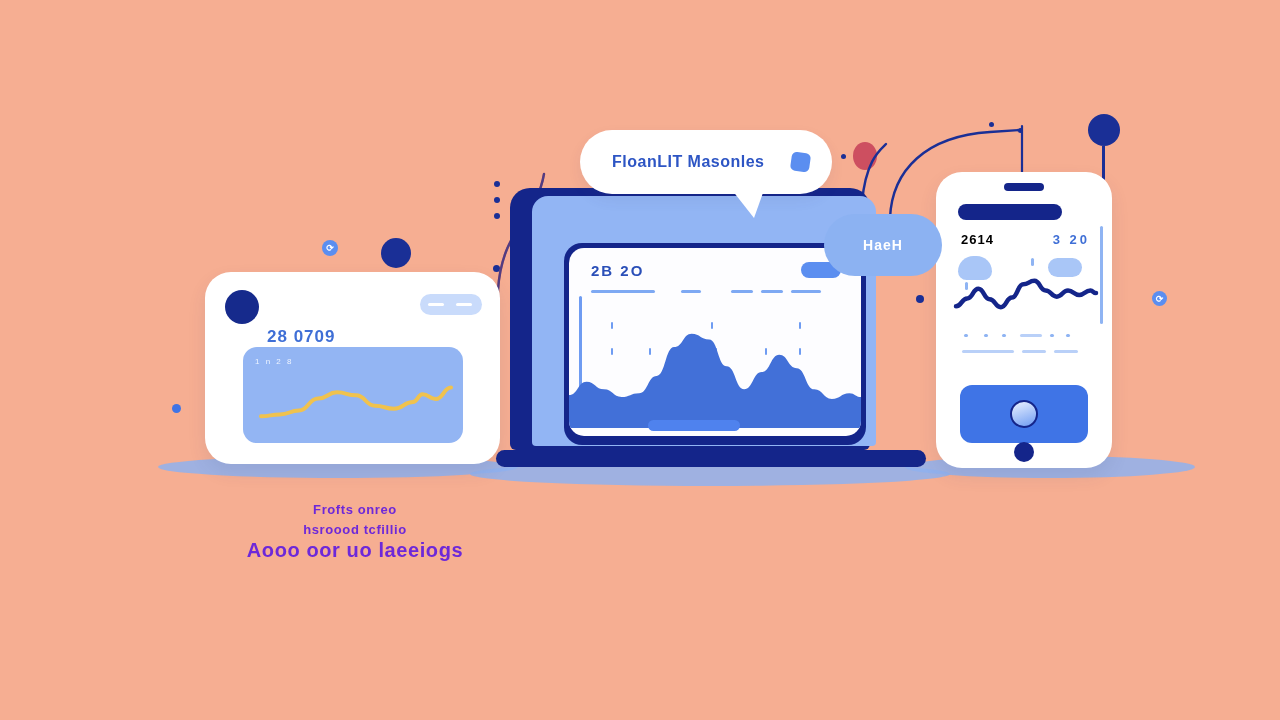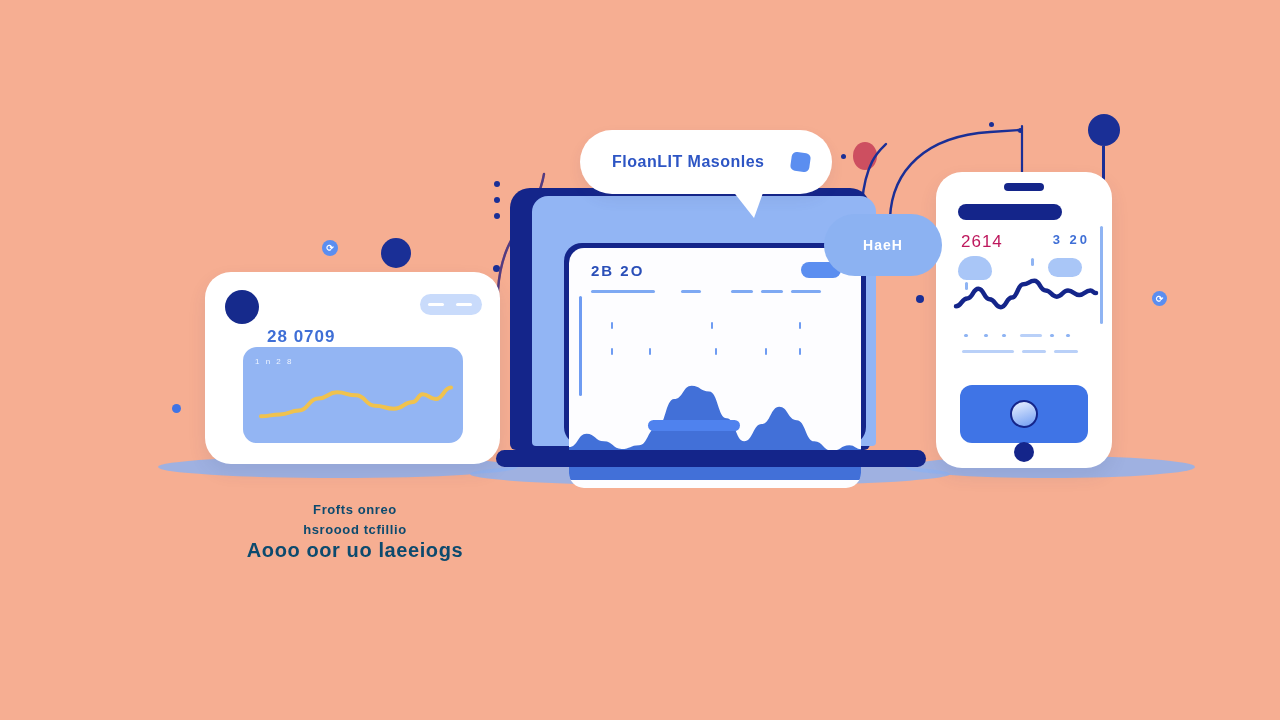--- a/index.html
+++ b/index.html
@@ -91,21 +91,21 @@
     border-radius: 16px 16px 4px 4px;
   }
   #laptop .screen-frame {
     position: absolute; left: 68px; top: 55px;
     width: 302px; height: 202px;
     background: #14258a;
     border-radius: 18px;
   }
   #laptop .screen {
     position: absolute; left: 5px; top: 5px;
-    width: 292px; height: 240px;
+    width: 292px; height: 188px;
     background: #fdfdff;
     border-radius: 15px;
     overflow: hidden;
   }
   #laptop .screen .headline {
     position: absolute; left: 22px; top: 14px;
     font-size: 15px; font-weight: 700; letter-spacing: 2px;
     color: #2a4fb8; filter: blur(.4px);
   }
   #laptop .screen .pill-btn {
@@ -148,21 +148,21 @@
   }
   #phone .notch {
     position: absolute; left: 50%; transform: translateX(-50%); top: 11px;
     width: 40px; height: 8px; background: #14258a; border-radius: 5px;
   }
   #phone .header-bar {
     position: absolute; left: 22px; top: 32px;
     width: 104px; height: 16px;
     background: #14258a; border-radius: 8px;
   }
-  #phone .stat-a { position: absolute; left: 25px; top: 60px; font-size: 17px; font-weight: 400; color: #be185d; letter-spacing: 1px; filter: blur(.4px); }
+  #phone .stat-a { position: absolute; left: 25px; top: 60px; font-size: 13px; font-weight: 700; color: #000000; letter-spacing: 1px; filter: blur(.4px); }
   #phone .stat-b { position: absolute; right: 22px; top: 60px; font-size: 13px; font-weight: 700; color: #3f6fd6; letter-spacing: 3px; filter: blur(.4px); }
   #phone .blob-l { position: absolute; left: 22px; top: 84px; width: 34px; height: 24px; background: #a9c6f7; border-radius: 18px 18px 10px 10px; }
   #phone .blob-r { position: absolute; left: 112px; top: 86px; width: 34px; height: 19px; background: #a9c6f7; border-radius: 14px; }
   #phone .vline  { position: absolute; right: 9px; top: 54px; width: 3px; height: 98px; background: #8fb4f3; border-radius: 2px; }
   #phone .dot-mark { position: absolute; width: 3px; height: 8px; background: #8fb4f3; border-radius: 2px; }
   #phone .wave-wrap { position: absolute; left: 0; top: 92px; width: 176px; height: 60px; }
 
   #phone .meta-row { position: absolute; left: 26px; }
   #phone .meta-dot { position: absolute; width: 4px; height: 3px; background: #8fb4f3; border-radius: 2px; }
   #phone .meta-line { position: absolute; height: 3px; background: #b9d0f8; border-radius: 2px; }
@@ -254,21 +254,21 @@
   #md2 { left: 1018px; top: 128px; }
   #md3 { left: 841px; top: 154px; }
 
   #pin-circle { left: 1088px; top: 114px; width: 32px; height: 32px; background: #1a2f96; border-radius: 50%; }
   #pin-stem   { left: 1102px; top: 146px; width: 3px; height: 38px; background: #1a2f96; }
 
   
   .caption {
     position: absolute;
     text-align: center;
-    color: #0c4a6e;
+    color: #6d28d9;
     font-weight: 700;
     letter-spacing: .6px;
     line-height: 20px;
     filter: blur(.35px);
   }
   #caption-left   { left: 230px; top: 500px; width: 250px; font-size: 13px; }
   #caption-center { left: 580px; top: 500px; width: 270px; font-size: 13px; }
   #caption-right  { left: 930px; top: 500px; width: 215px; font-size: 13px; }
   .caption .l3 { font-size: 20px; }
 </style>

